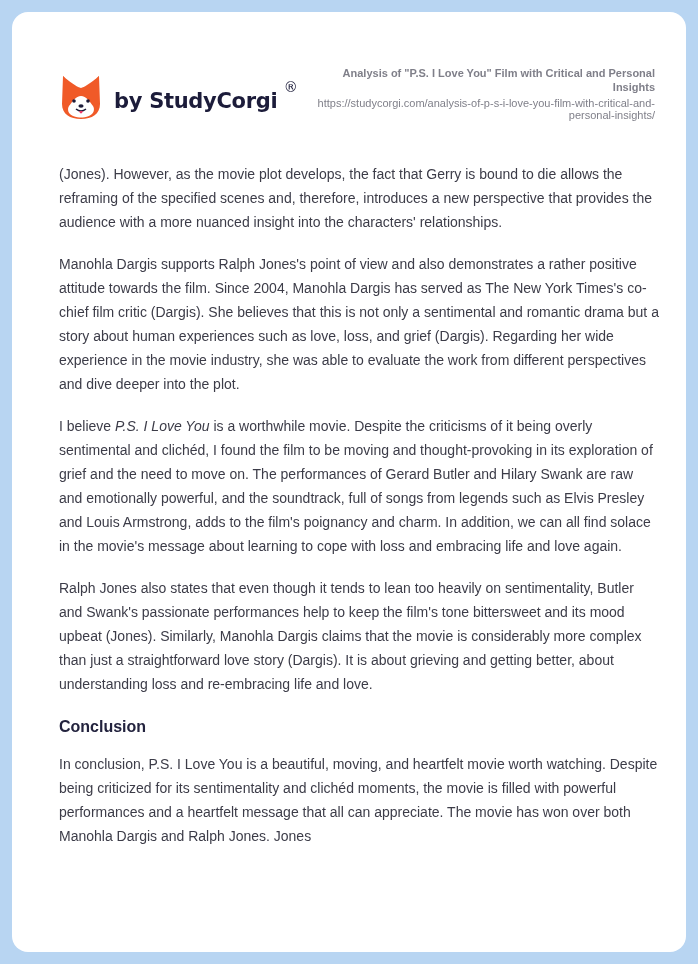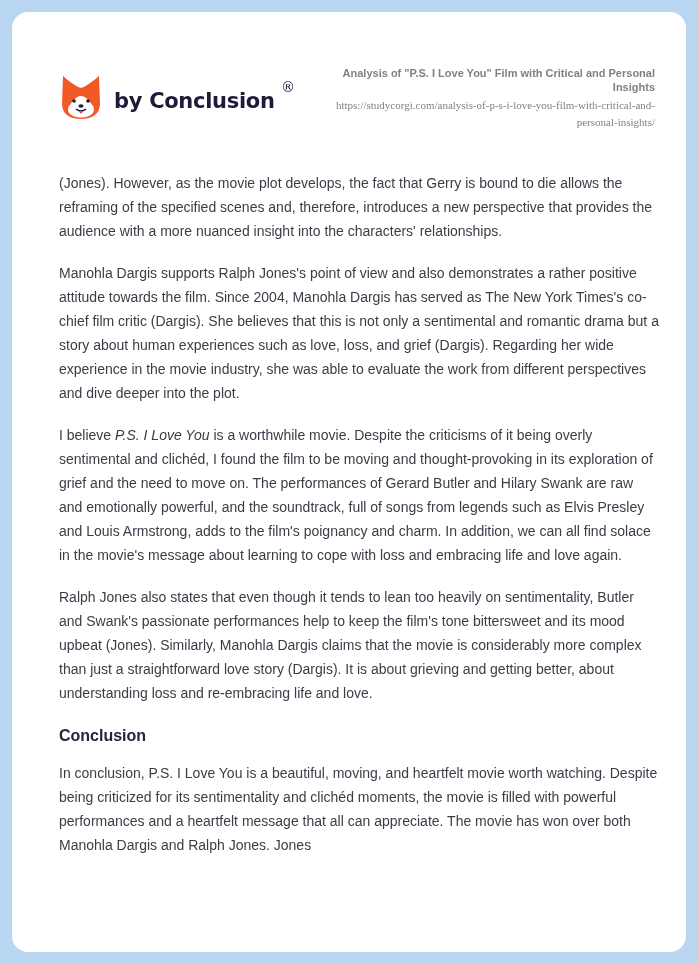--- a/index.html
+++ b/index.html
@@ -67,29 +67,29 @@
     }
     .meta-title {
       font-family: "Liberation Sans", sans-serif;
       font-weight: bold;
       font-size: 11px;
       line-height: 14px;
       color: #7f7f89;
     }
     .meta-url {
       margin-top: 3px;
-      font-family: Liberation Serif, serif;
+      font-family: Liberation Sans, sans-serif;
       font-size: 11px;
-      line-height: 17px;
+      line-height: 12px;
       color: #80808a;
     }
     .content {
       position: absolute;
       left: 47px;
-      top: 159px;
+      top: 150px;
       width: 600px;
       font-family: "Liberation Sans", sans-serif;
       font-size: 14px;
       line-height: 24px;
       color: #3c3c48;
     }
     .content p {
       margin: 0 0 18px 0;
     }
     .content h2 {
@@ -123,21 +123,21 @@
         <circle cx="14" cy="27" r="1.8" fill="#1c1c3a"></circle>
         <circle cx="28" cy="27" r="1.8" fill="#1c1c3a"></circle>
 
         <ellipse cx="21" cy="32" rx="2.6" ry="1.8" fill="#1c1c3a"></ellipse>
 
         <path d="M16 35 Q21 39 26 35" stroke="#1c1c3a" stroke-width="1.4" fill="none"></path>
 
         <path d="M19 37 Q21 42 23 37 Z" fill="#ea3b6b"></path>
       </svg>
       <span class="logo-text">
-        <span>by Conclusion</span>
+        <span>by StudyCorgi</span>
         <span class="logo-reg">®</span>
       </span>
     </div>
 
     <div class="header-meta">
       <div class="meta-title">Analysis of "P.S. I Love You" Film with Critical and Personal Insights</div>
       <div class="meta-url">https://studycorgi.com/analysis-of-p-s-i-love-you-film-with-critical-and-personal-insights/</div>
     </div>
   </div>
 

